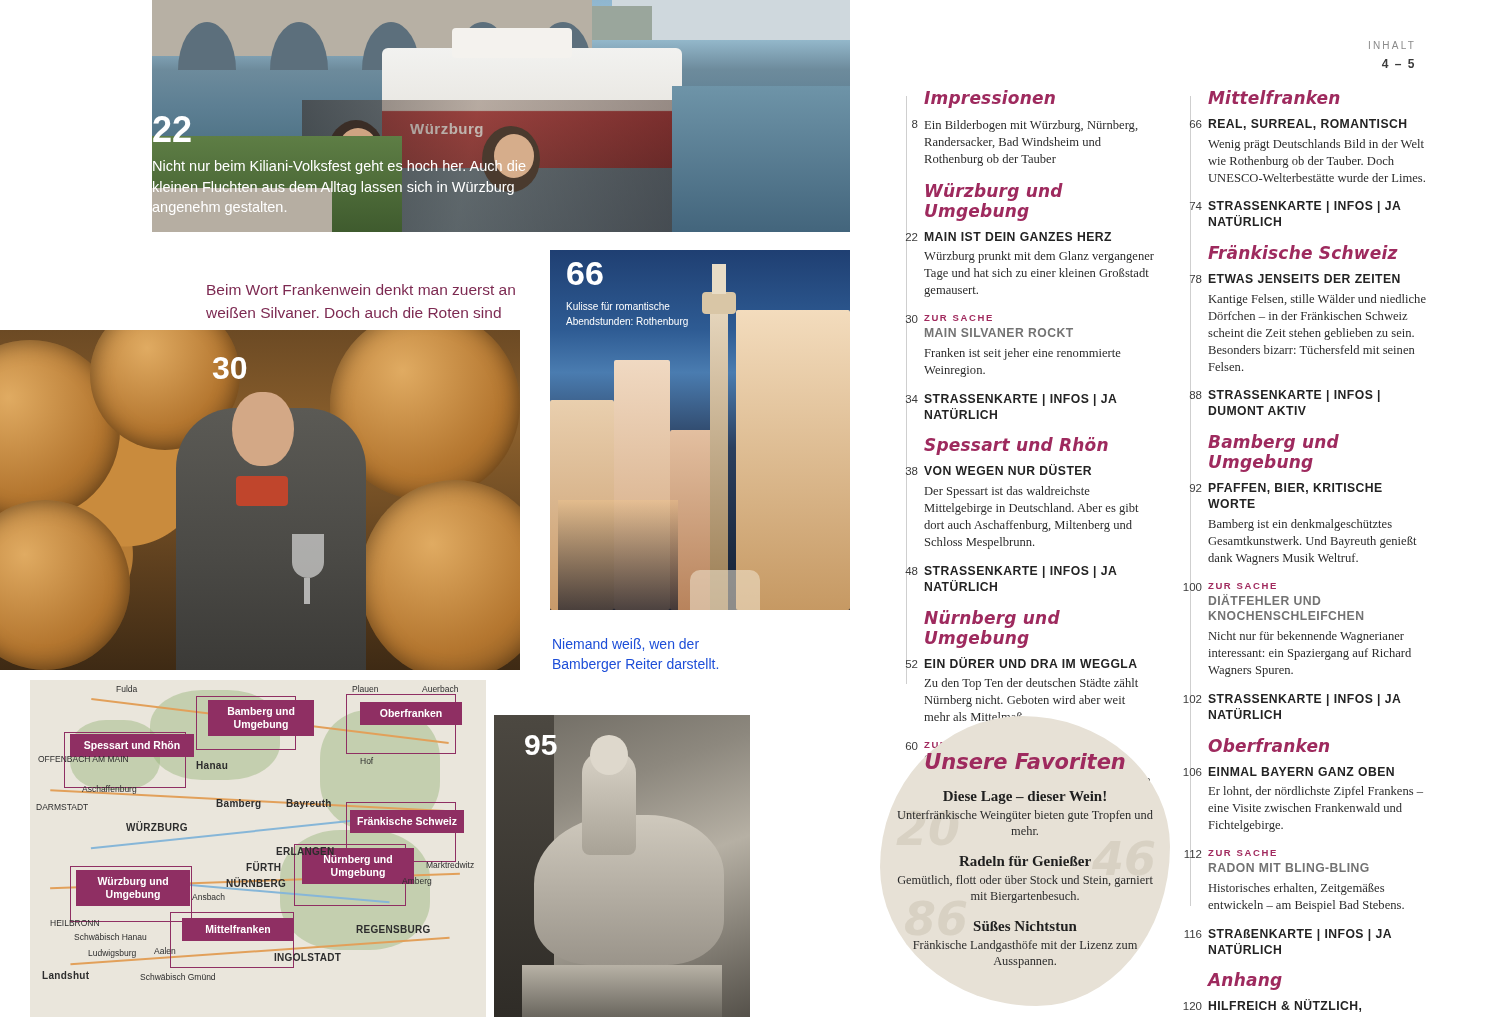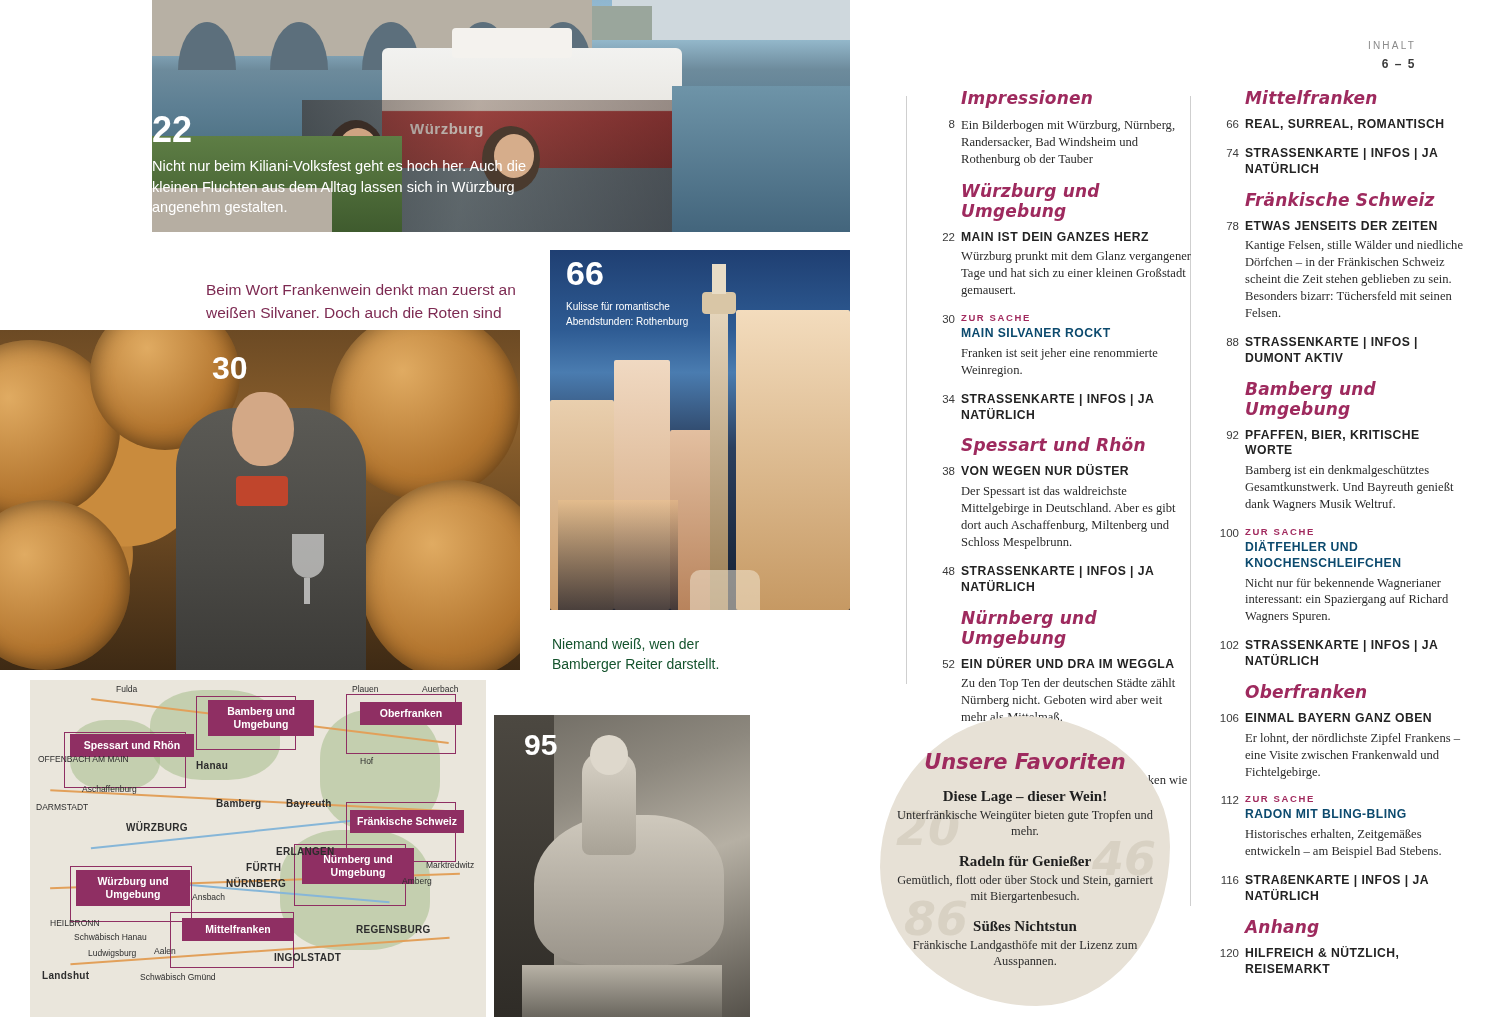--- a/index.html
+++ b/index.html
@@ -98,21 +98,21 @@
   .house{position:absolute;bottom:0;border-radius:2px;}
   .cap66{
     position:absolute;left:566px;top:256px;width:150px;color:#fff;
     font-family:"Liberation Sans", sans-serif;
   }
   .cap66 .num{font-size:34px;font-weight:700;line-height:1;margin-bottom:10px;}
   .cap66 .txt{font-size:10px;line-height:1.45;}
 
   .cap-bamberg{
     position:absolute;left:552px;top:634px;width:210px;
-    font-family:"Liberation Sans", sans-serif;font-size:14px;line-height:1.45;color:#14532d;
+    font-family:"Liberation Sans", sans-serif;font-size:14px;line-height:1.45;color:#1d4ed8;
   }
 
   
   .ph-map{
     left:30px;top:680px;width:456px;height:337px;
     background:#eae6dc;
   }
   .map-green{position:absolute;background:rgba(150,180,120,.45);border-radius:40%;}
   .map-road{position:absolute;background:#e2a05a;height:2px;}
   .map-river{position:absolute;background:#86b6d8;height:2px;}
@@ -139,21 +139,21 @@
   .rider{
     position:absolute;left:88px;top:36px;width:54px;height:104px;
     background:linear-gradient(180deg,#d8d2c6,#a8a296);border-radius:22px 22px 8px 8px;
   }
   .cap95{
     position:absolute;left:524px;top:728px;color:#fff;
     font-family:"Liberation Sans", sans-serif;font-size:30px;font-weight:700;
   }
 
   
-  .toc{position:absolute;top:88px;margin-left:37px;}
+  .toc{position:absolute;top:88px;}
   .col1{left:902px;width:252px;}
   .col2{left:1186px;width:240px;}
   .rule{
     position:absolute;top:96px;width:1px;background:#cfcfcf;
   }
   .rule1{left:906px;height:588px;}
   .rule2{left:1190px;height:810px;}
 
   .sec-head{
     font-family:"DejaVu Sans", sans-serif;font-style:italic;font-weight:700;
@@ -161,21 +161,21 @@
   }
   .entry{position:relative;margin:0 0 13px 0;padding-left:22px;}
   .entry .pg{
     position:absolute;left:-10px;top:1px;width:26px;text-align:right;
     font-family:"Liberation Sans", sans-serif;font-size:11.5px;color:#3b3b3b;
   }
   .entry .ttl{
     font-family:"Liberation Sans", sans-serif;font-size:12.2px;font-weight:700;
     letter-spacing:.45px;color:#232323;line-height:1.3;
   }
-  .entry .ttl.rose{color:#0c4a6e;}
+  .entry .ttl.rose{color:#737373;}
   .entry .desc{
     font-family:"Liberation Serif", serif;font-size:12.6px;line-height:1.34;
     color:#2b2b2b;margin-top:3px;
   }
   .kicker{
     font-family:"Liberation Sans", sans-serif;font-size:9.5px;font-weight:700;
     letter-spacing:1.6px;color:#a12a5e;margin-bottom:3px;
   }
   .plain{margin-bottom:12px;}
 
@@ -198,21 +198,21 @@
   }
   .fav-item-t{font-family:"Liberation Serif", serif;font-size:15px;font-weight:700;color:#1f1f1f;}
   .fav-item-d{font-family:"Liberation Serif", serif;font-size:12.4px;line-height:1.32;color:#2b2b2b;margin:2px 14px 13px;}
 </style>
 </head>
 <body>
 
 <div class="page">
 
   <div class="hdr-label">INHALT</div>
-  <div class="hdr-pages">6 – 5</div>
+  <div class="hdr-pages">4 – 5</div>
 
   <div class="photo ph-river">
     <div class="bridge">
       <div class="arch" style="left:26px;"></div>
       <div class="arch" style="left:118px;"></div>
       <div class="arch" style="left:210px;"></div>
       <div class="arch" style="left:302px;"></div>
       <div class="arch" style="left:382px;"></div>
     </div>
     <div class="abs" style="left:460px;top:0;width:238px;height:40px;background:#cfd8dd;"></div>
@@ -382,20 +382,21 @@
       <div class="entry plain">
         <div class="pg">62</div>
         <div class="ttl">STRASSENKARTE | INFOS | DUMONT AKTIV</div>
       </div>
     </div>
   <div class="toc col2" id="col2">
       <div class="sec-head">Mittelfranken</div>
       <div class="entry">
         <div class="pg">66</div>
         <div class="ttl">REAL, SURREAL, ROMANTISCH</div>
+        <div class="desc">Wenig prägt Deutschlands Bild in der Welt wie Rothenburg ob der Tauber. Doch UNESCO-Welterbestätte wurde der Limes.</div>
       </div>
       <div class="entry plain">
         <div class="pg">74</div>
         <div class="ttl">STRASSENKARTE | INFOS | JA NATÜRLICH</div>
       </div>
       <div class="sec-head">Fränkische Schweiz</div>
       <div class="entry">
         <div class="pg">78</div>
         <div class="ttl">ETWAS JENSEITS DER ZEITEN</div>
         <div class="desc">Kantige Felsen, stille Wälder und niedliche Dörfchen – in der Fränkischen Schweiz scheint die Zeit stehen geblieben zu sein. Besonders bizarr: Tüchersfeld mit seinen Felsen.</div>

